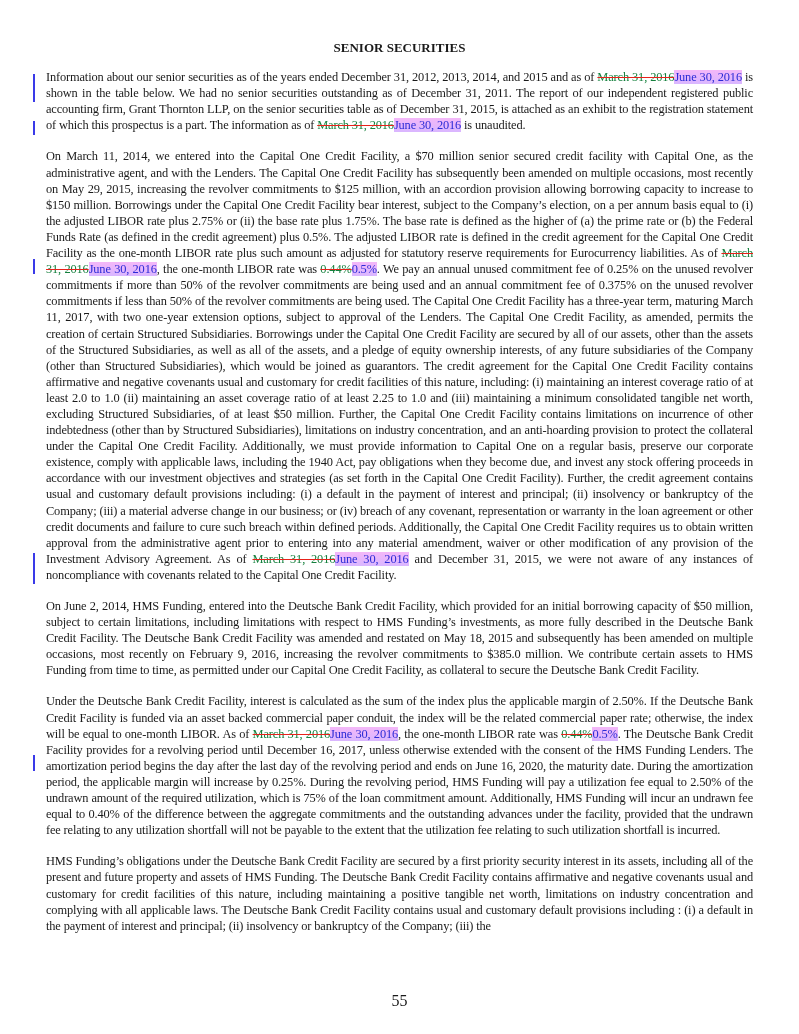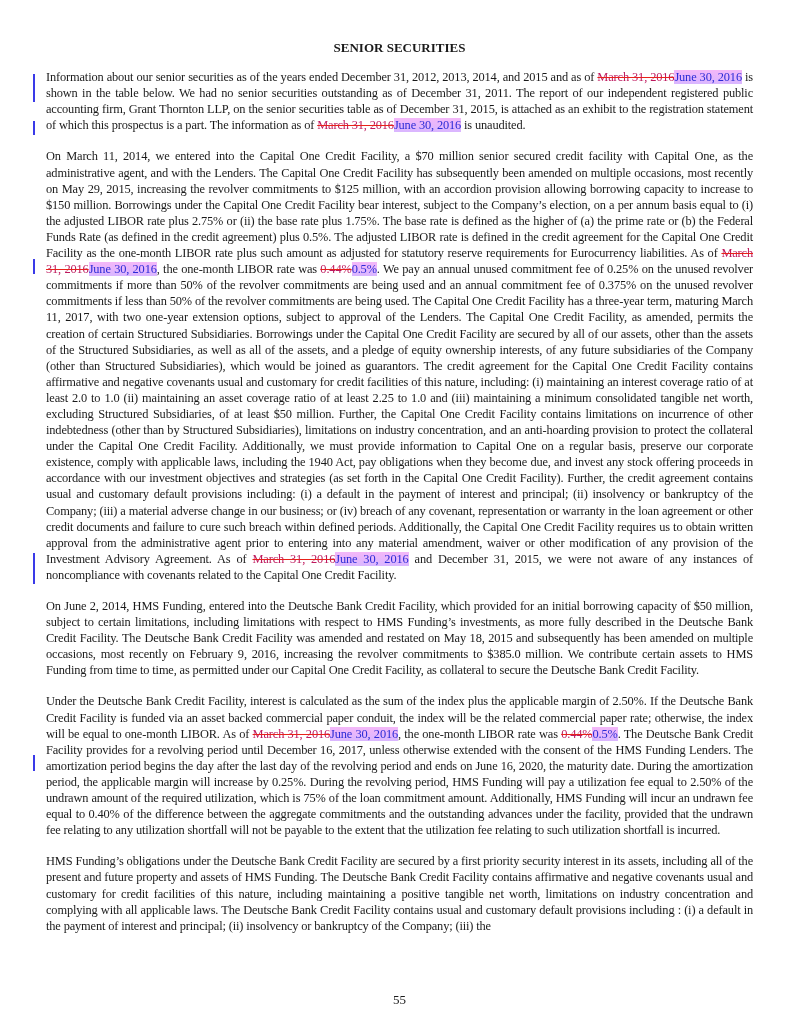--- a/index.html
+++ b/index.html
@@ -6,25 +6,25 @@
   body { width:799px; height:1034px; position:relative; overflow:hidden; }
   .page {
     position:absolute; left:46px; top:40px; width:707px;
     font-family:"Liberation Serif", serif; font-size:12.4px; line-height:16.1px;
     color:#1a1a1a; text-align:justify; letter-spacing:-0.15px;
   }
   .title {
     text-align:center; font-weight:bold; font-size:13px; margin:0 0 13px 0; letter-spacing:0;
   }
   p.para { margin:0 0 15px 0; text-align:justify; }
-  .del { color:#be185d; text-decoration:line-through; text-decoration-color:#e8221a; }
+  .del { color:#15803d; text-decoration:line-through; text-decoration-color:#e8221a; }
   .ins { color:#2b2bd6; background:#f3b4f7; background:linear-gradient(#f4b7f8,#d9b6ff); }
   .bar { position:absolute; left:33px; width:2px; background:#3a3ae8; }
   .pagenum { position:absolute; top:992px; left:0; width:799px; text-align:center;
-    font-family:"Liberation Serif", serif; font-size:13px; color:#1a1a1a; }
+    font-family:"Liberation Serif", serif; font-size:16px; color:#1a1a1a; }
 </style>
 </head>
 <body>
 
 <div class="page">
   <div class="title">SENIOR SECURITIES</div>
   <div id="paras">
       <p class="para"><span>Information about our senior securities as of the years ended December 31, 2012, 2013, 2014, and 2015 and as of </span><span class="del">March 31, 2016</span><span class="ins">June 30, 2016</span><span> is shown in the table below. We had no senior securities outstanding as of December 31, 2011. The report of our independent registered public accounting firm, Grant Thornton LLP, on the senior securities table as of December 31, 2015, is attached as an exhibit to the registration statement of which this prospectus is a part. The information as of </span><span class="del">March 31, 2016</span><span class="ins">June 30, 2016</span><span> is unaudited.</span></p>
       <p class="para"><span>On March 11, 2014, we entered into the Capital One Credit Facility, a $70 million senior secured credit facility with Capital One, as the administrative agent, and with the Lenders. The Capital One Credit Facility has subsequently been amended on multiple occasions, most recently on May 29, 2015, increasing the revolver commitments to $125 million, with an accordion provision allowing borrowing capacity to increase to $150 million. Borrowings under the Capital One Credit Facility bear interest, subject to the Company’s election, on a per annum basis equal to (i) the adjusted LIBOR rate plus 2.75% or (ii) the base rate plus 1.75%. The base rate is defined as the higher of (a) the prime rate or (b) the Federal Funds Rate (as defined in the credit agreement) plus 0.5%. The adjusted LIBOR rate is defined in the credit agreement for the Capital One Credit Facility as the one-month LIBOR rate plus such amount as adjusted for statutory reserve requirements for Eurocurrency liabilities. As of </span><span class="del">March 31, 2016</span><span class="ins">June 30, 2016</span><span>, the one-month LIBOR rate was </span><span class="del">0.44%</span><span class="ins">0.5%</span><span>. We pay an annual unused commitment fee of 0.25% on the unused revolver commitments if more than 50% of the revolver commitments are being used and an annual commitment fee of 0.375% on the unused revolver commitments if less than 50% of the revolver commitments are being used. The Capital One Credit Facility has a three-year term, maturing March 11, 2017, with two one-year extension options, subject to approval of the Lenders. The Capital One Credit Facility, as amended, permits the creation of certain Structured Subsidiaries. Borrowings under the Capital One Credit Facility are secured by all of our assets, other than the assets of the Structured Subsidiaries, as well as all of the assets, and a pledge of equity ownership interests, of any future subsidiaries of the Company (other than Structured Subsidiaries), which would be joined as guarantors. The credit agreement for the Capital One Credit Facility contains affirmative and negative covenants usual and customary for credit facilities of this nature, including: (i) maintaining an interest coverage ratio of at least 2.0 to 1.0 (ii) maintaining an asset coverage ratio of at least 2.25 to 1.0 and (iii) maintaining a minimum consolidated tangible net worth, excluding Structured Subsidiaries, of at least $50 million. Further, the Capital One Credit Facility contains limitations on incurrence of other indebtedness (other than by Structured Subsidiaries), limitations on industry concentration, and an anti-hoarding provision to protect the collateral under the Capital One Credit Facility. Additionally, we must provide information to Capital One on a regular basis, preserve our corporate existence, comply with applicable laws, including the 1940 Act, pay obligations when they become due, and invest any stock offering  proceeds in accordance with our investment objectives and strategies (as set forth in the Capital One Credit Facility). Further, the credit agreement contains usual and customary default provisions including: (i) a default in the payment of interest and principal; (ii) insolvency or bankruptcy of the Company; (iii) a material adverse change in our business; or (iv) breach of any covenant, representation or warranty in the loan agreement or other credit documents and failure to cure such breach within defined periods. Additionally, the Capital One Credit Facility requires us to obtain written approval from the administrative agent prior to entering into any material amendment, waiver or other modification of any provision of the Investment Advisory Agreement. As of </span><span class="del">March 31, 2016</span><span class="ins">June 30, 2016</span><span> and December 31, 2015, we were not aware of any instances of noncompliance with covenants related to the Capital One Credit Facility.</span></p>
       <p class="para"><span>On June 2, 2014, HMS Funding, entered into the Deutsche Bank Credit Facility, which provided for an initial borrowing capacity of $50 million, subject to certain limitations, including limitations with respect to HMS Funding’s investments, as more fully described in the Deutsche Bank Credit Facility. The Deutsche Bank Credit Facility was amended and restated on May 18, 2015 and subsequently has been amended on multiple occasions, most recently on February 9, 2016, increasing the revolver commitments to $385.0 million. We contribute certain assets to HMS Funding from time to time, as permitted under our Capital One Credit Facility, as collateral to secure the Deutsche Bank Credit Facility.</span></p>

